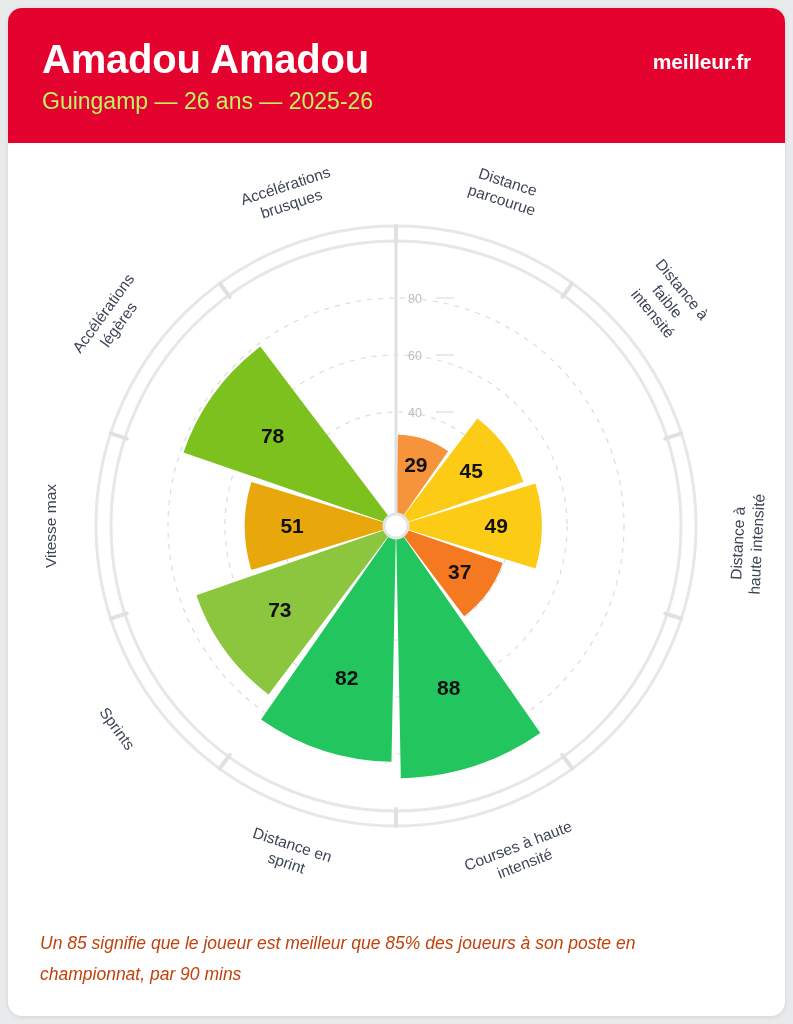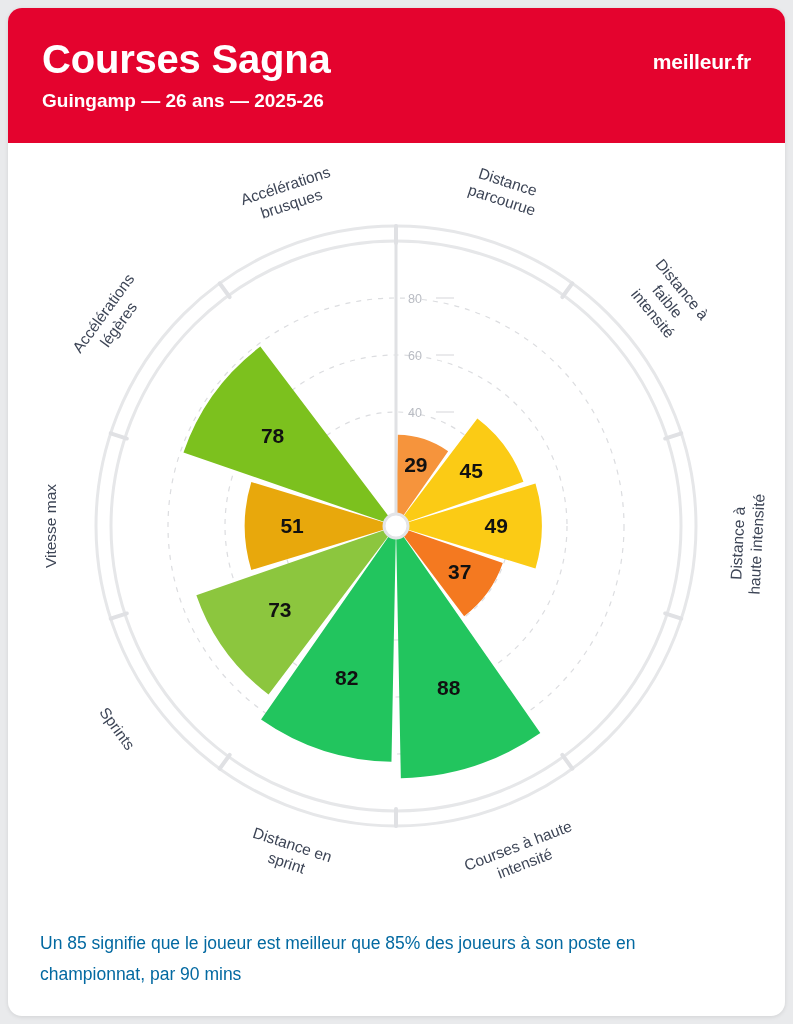--- a/index.html
+++ b/index.html
@@ -38,23 +38,23 @@
   }
   .player-name {
     font-size: 40px;
     font-weight: 700;
     color: #ffffff;
     letter-spacing: -0.2px;
     line-height: 46px;
     margin: 0;
   }
   .player-meta {
-    font-size: 19px;
-    font-weight: 700;
-    color: #ffffff;
+    font-size: 23px;
+    font-weight: 400;
+    color: #bef264;
     line-height: 26px;
     margin: 6px 0 0 0;
   }
   .brand {
     position: absolute;
     right: 34px;
     top: 42px;
     font-size: 21px;
     font-weight: 700;
     color: #ffffff;
@@ -71,22 +71,23 @@
     position: absolute;
     left: 0;
     top: 0;
   }
   .footer-note {
     position: absolute;
     left: 32px;
     right: 44px;
     top: 920px;
     font-size: 17.5px;
+    font-style: italic;
     line-height: 31px;
-    color: #0369a1;
+    color: #c2410c;
   }
   .tick-label {
     font-size: 12.5px;
     fill: #b9bcc3;
     font-family: "Liberation Sans", sans-serif;
   }
   .slice-value {
     font-size: 21px;
     font-weight: 700;
     fill: #111111;
@@ -98,21 +99,21 @@
     font-family: "Liberation Sans", sans-serif;
   }
 </style>
 </head>
 <body>
 
 <div id="page">
   <div class="card">
 
     <div class="header">
-      <div class="player-name">Courses Sagna</div>
+      <div class="player-name">Amadou Amadou</div>
       <div class="player-meta">Guingamp — 26 ans — 2025-26</div>
       <div class="brand">meilleur.fr</div>
     </div>
 
     <div class="chart-area">
       <svg id="pizza" width="777" height="760" viewBox="0 0 777 760">
           <g>
             <circle cx="388" cy="383" r="300" fill="#ffffff" stroke="#e6e7e9" stroke-width="3"></circle>
             <circle cx="388" cy="383" r="285" fill="#ffffff" stroke="#e6e7e9" stroke-width="3"></circle>
           </g>

